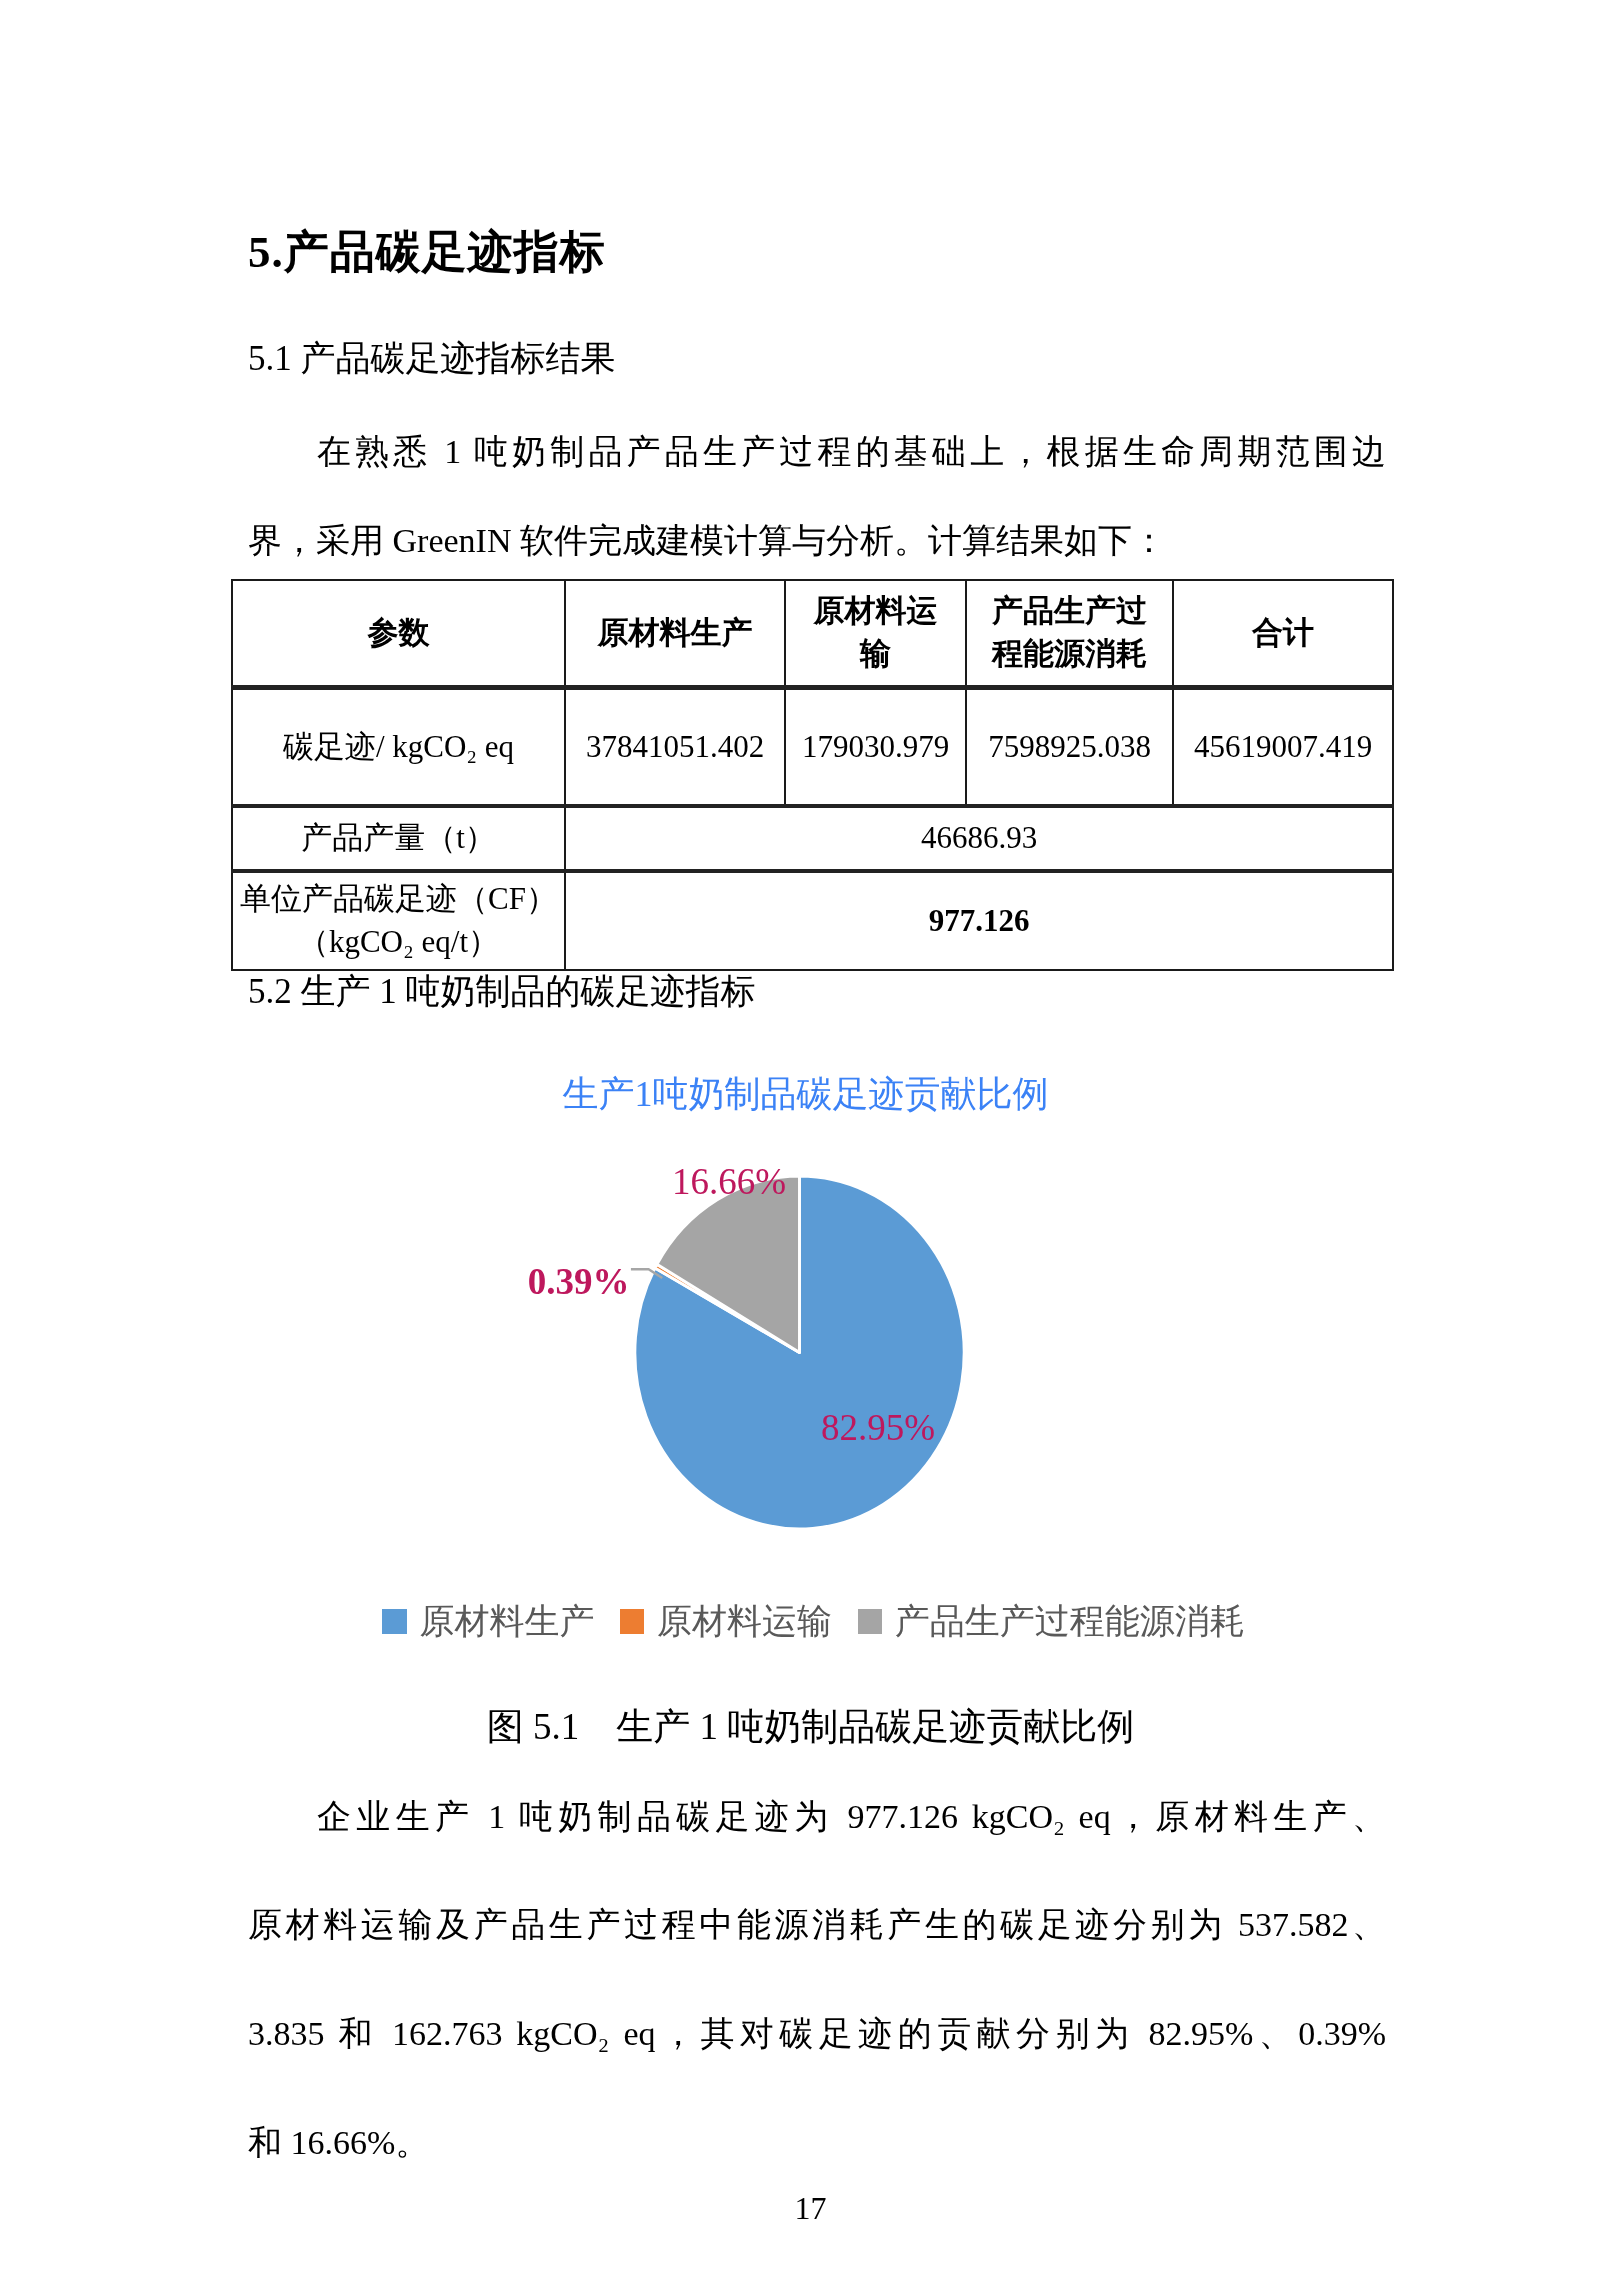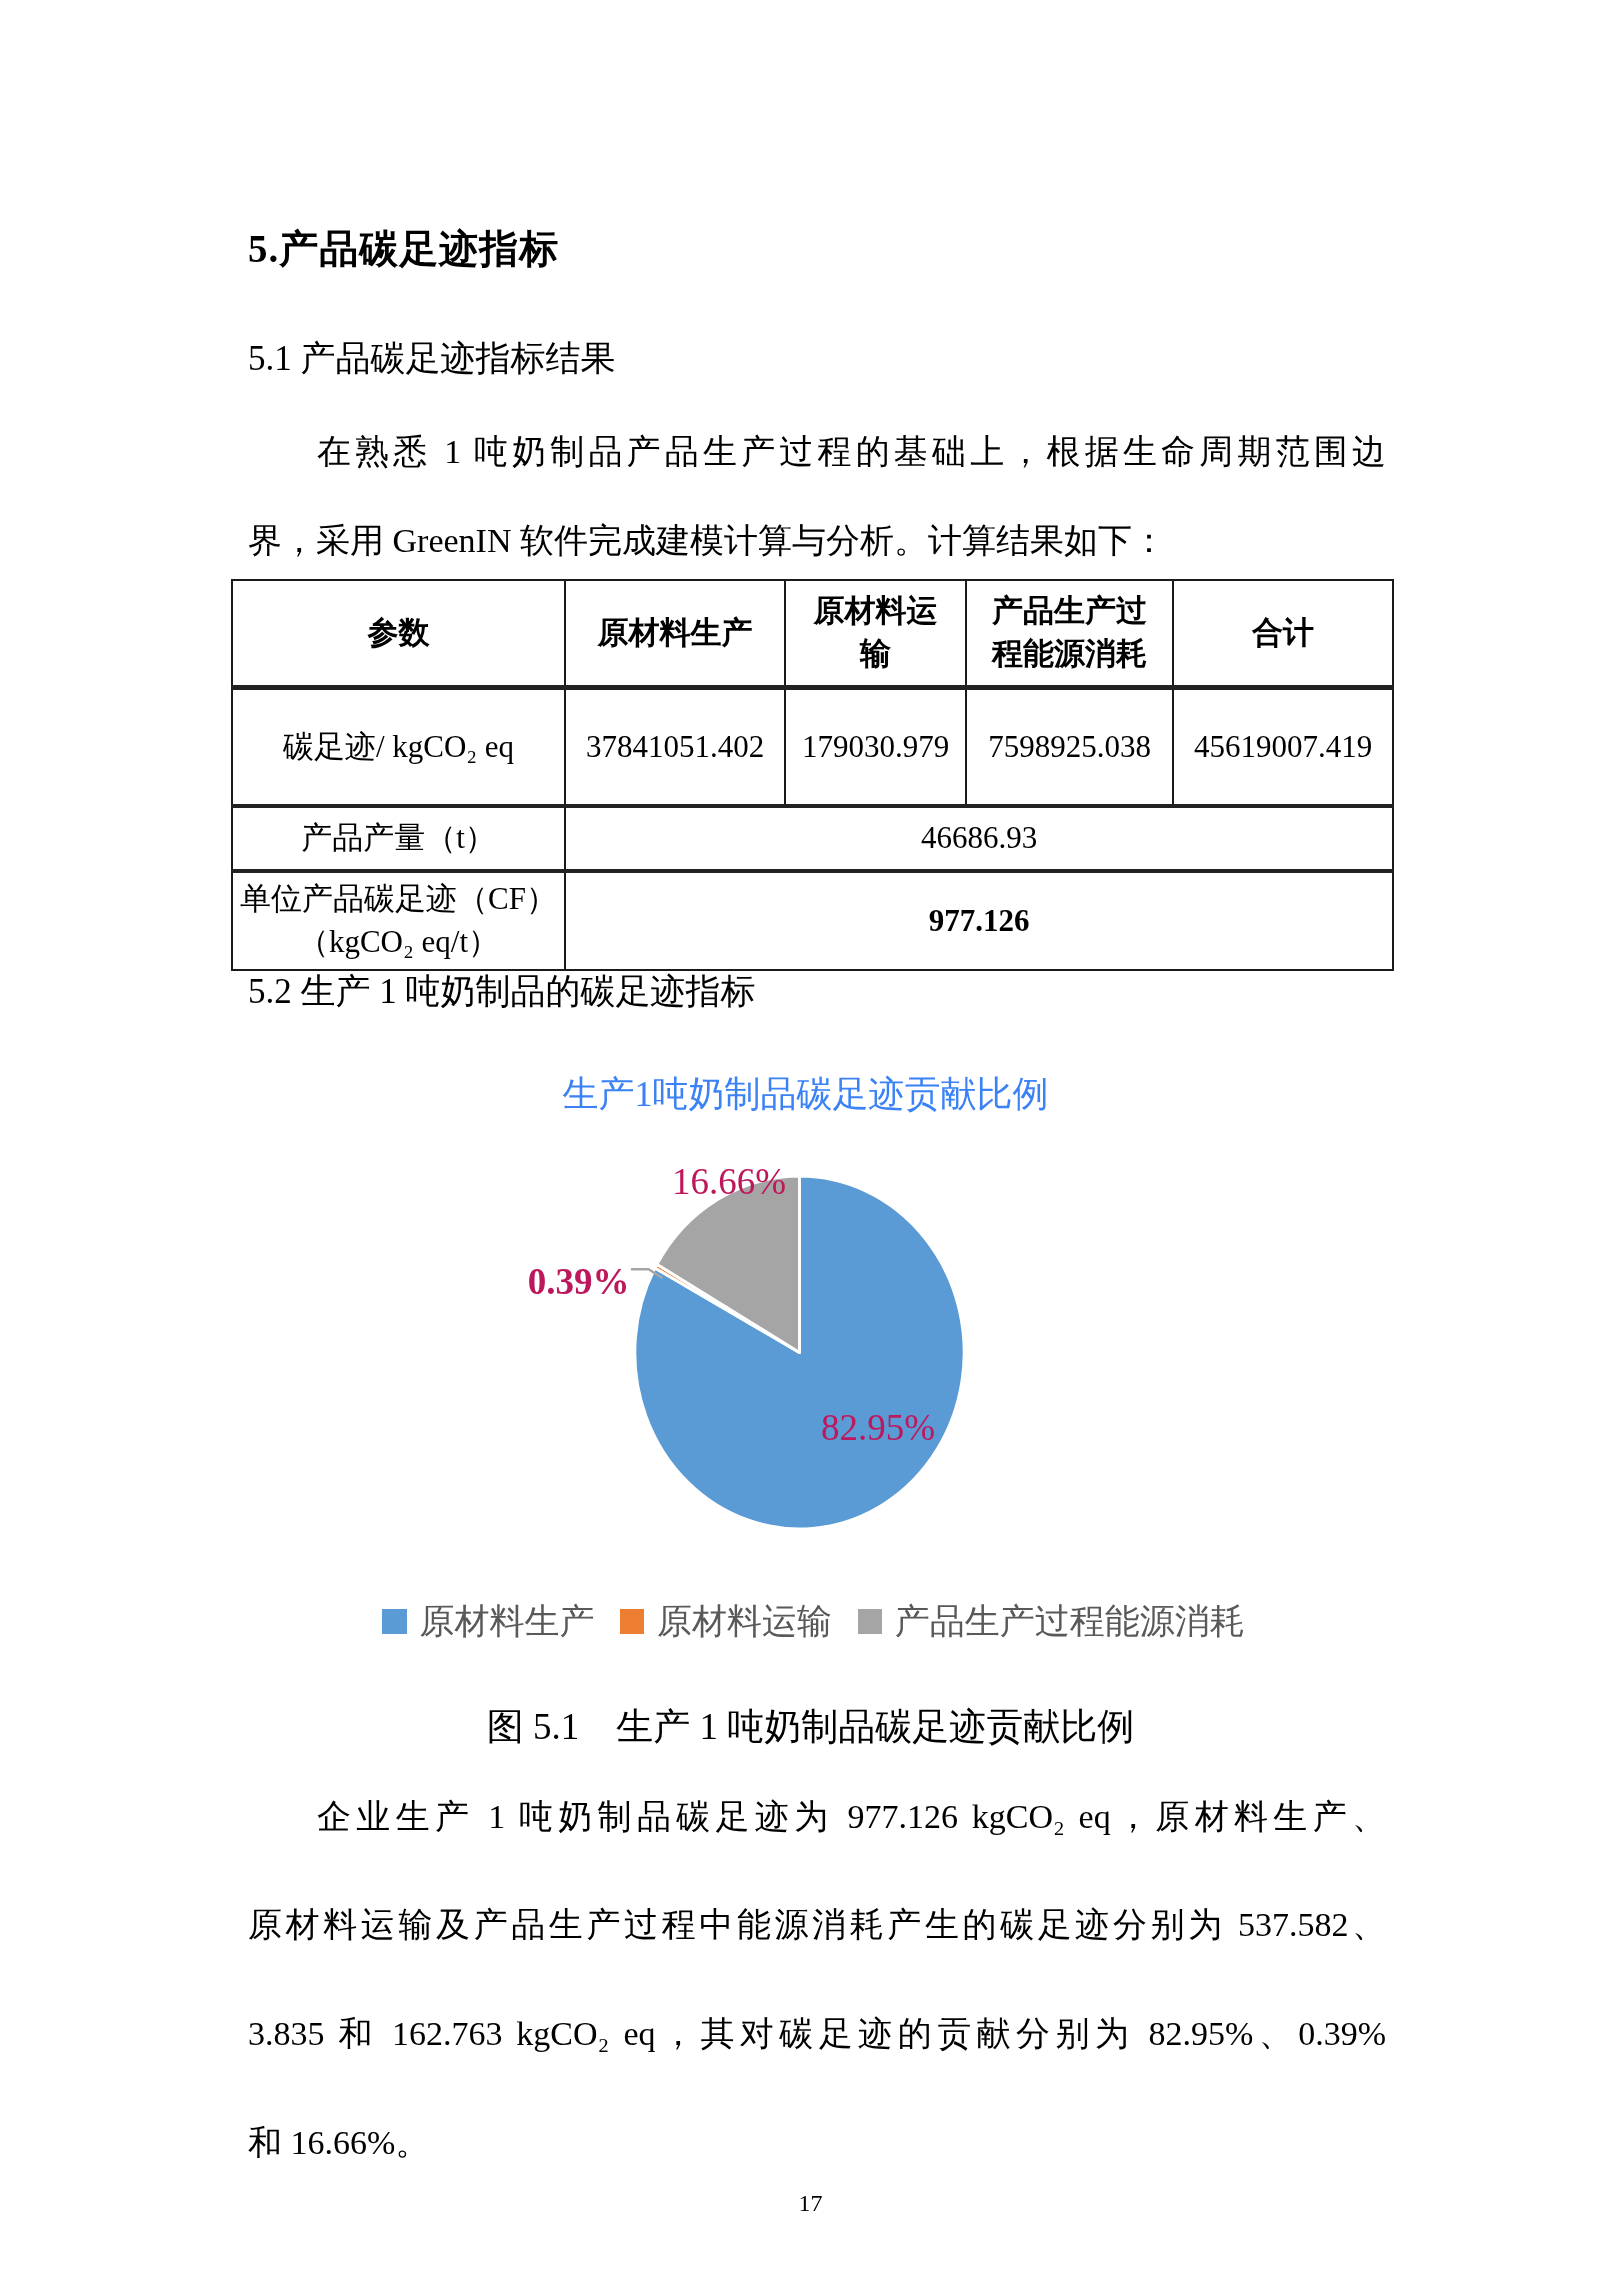--- a/index.html
+++ b/index.html
@@ -1,21 +1,21 @@
 <!DOCTYPE html>
 <html><head>
 <meta charset="utf-8">
 <style>
   html,body{margin:0;padding:0;background:#e8e8e8;}
   .page{
     position:relative;width:1621px;height:2293px;background:#ffffff;
     font-family:"Liberation Serif","DejaVu Serif",serif;color:#000;overflow:hidden;
   }
   .abs{position:absolute;}
-  .h-main{left:248px;top:222px;font-size:39px;font-weight:bold;letter-spacing:1px;}
+  .h-main{left:248px;top:222px;font-size:45px;font-weight:bold;letter-spacing:1px;}
   .h-sub{left:248px;font-size:35px;}
   .h51{top:335px;}
   .h52{top:968px;}
   .body-line{left:248px;width:1138px;font-size:34px;white-space:nowrap;}
   .just{white-space:normal;text-align:justify;text-align-last:justify;overflow:hidden;height:47px;}
   .indent{padding-left:69px;width:1069px;}
   .p1l1{top:429px;}
   .p1l2{top:518px;}
   .p2l1{top:1794px;}
   .p2l2{top:1902px;}
@@ -42,21 +42,21 @@
   .legend{left:333px;top:1598px;width:961px;display:flex;justify-content:center;
     align-items:center;gap:25.5px;}
   .legend-item{display:flex;align-items:center;gap:12.7px;}
   .legend-swatch{width:24.5px;height:24.5px;display:inline-block;flex:0 0 auto;}
   .sw-blue{background:#5B9BD5;}
   .sw-orange{background:#ED7D31;}
   .sw-gray{background:#A5A5A5;}
   .legend-label{font-size:35px;color:#595959;white-space:nowrap;}
 
   .caption{left:242px;top:1702px;width:1137px;text-align:center;font-size:37px;white-space:pre-wrap;}
-  .pagenum{left:0;top:2190px;width:1621px;text-align:center;font-size:24px;}
+  .pagenum{left:0;top:2190px;width:1621px;text-align:center;font-size:32px;}
 </style>
 </head>
 <body>
 
 <div class="page">
 
   <div class="abs h-main">5.产品碳足迹指标</div>
   <div class="abs h-sub h51">5.1 产品碳足迹指标结果</div>
 
   <div class="abs body-line just indent p1l1">在熟悉 1 吨奶制品产品生产过程的基础上，根据生命周期范围边</div>

